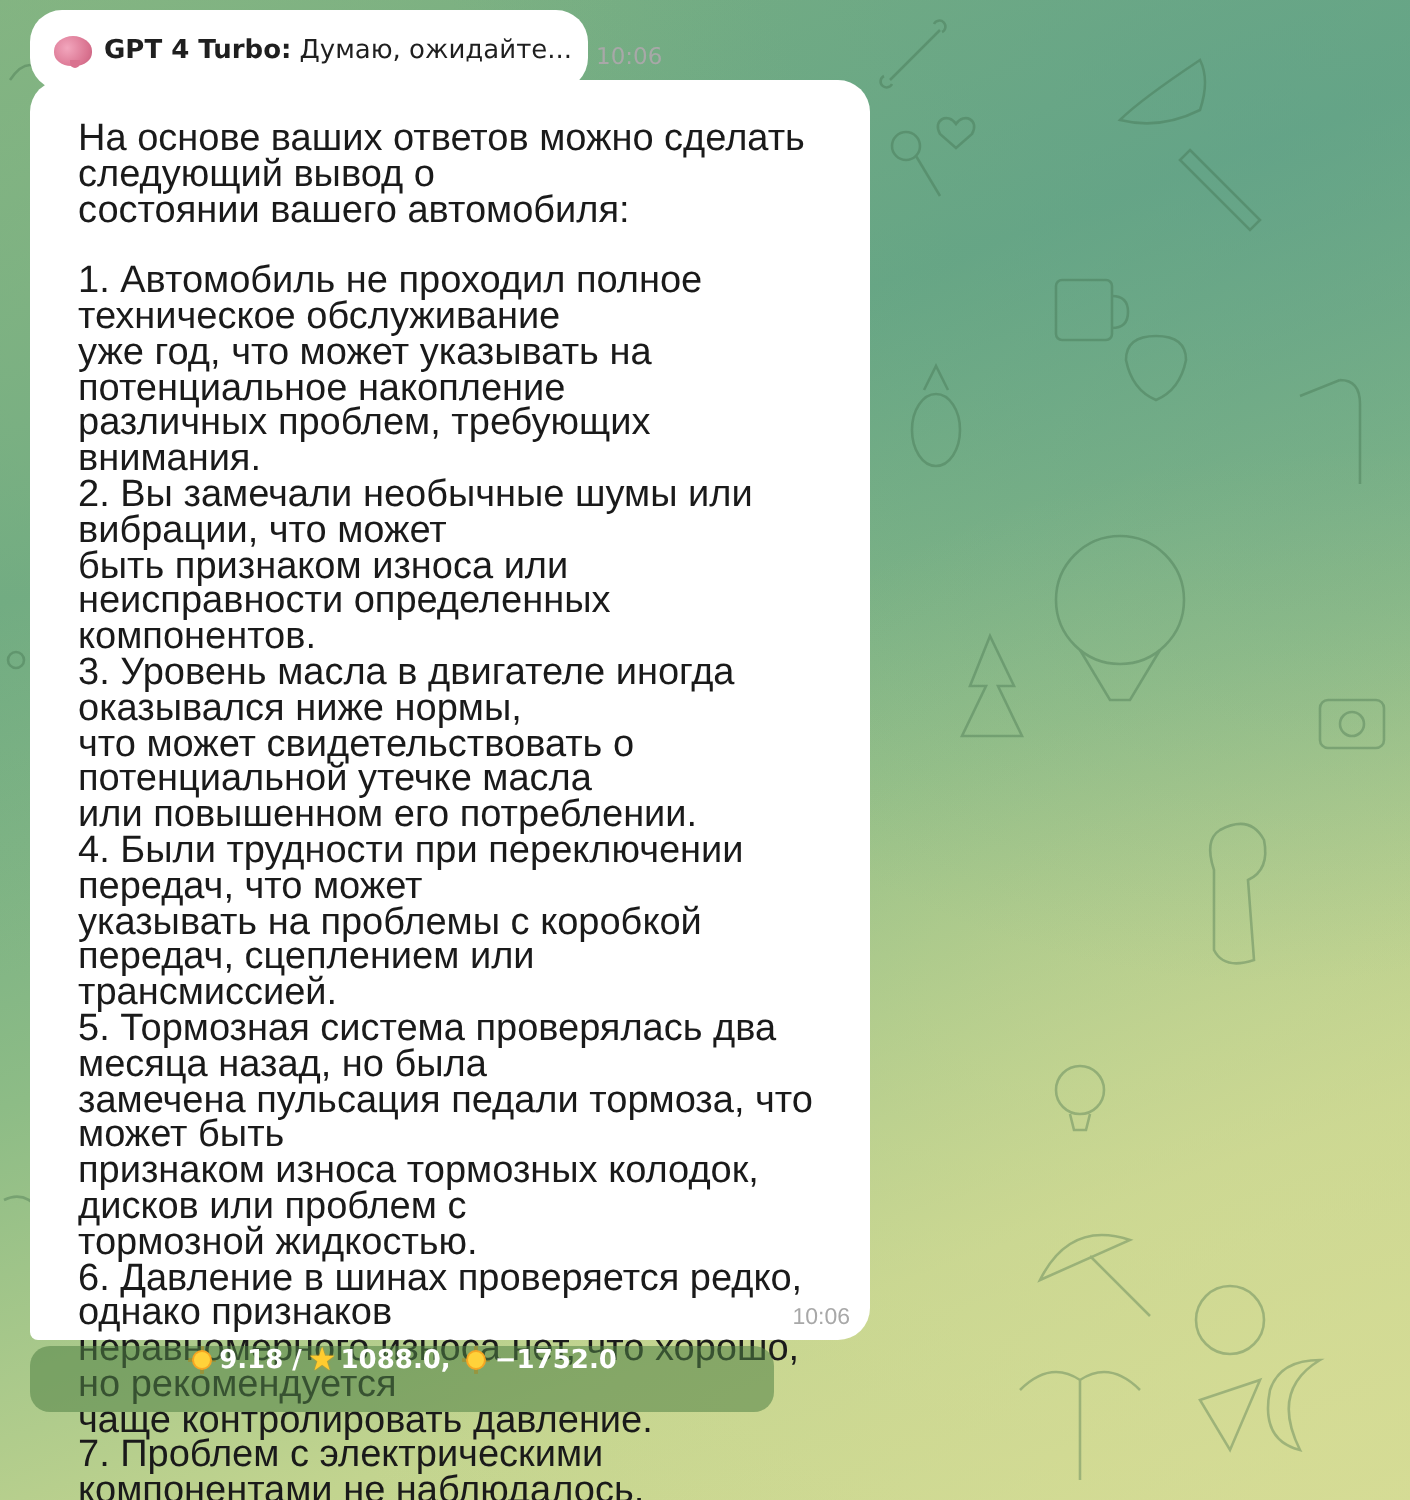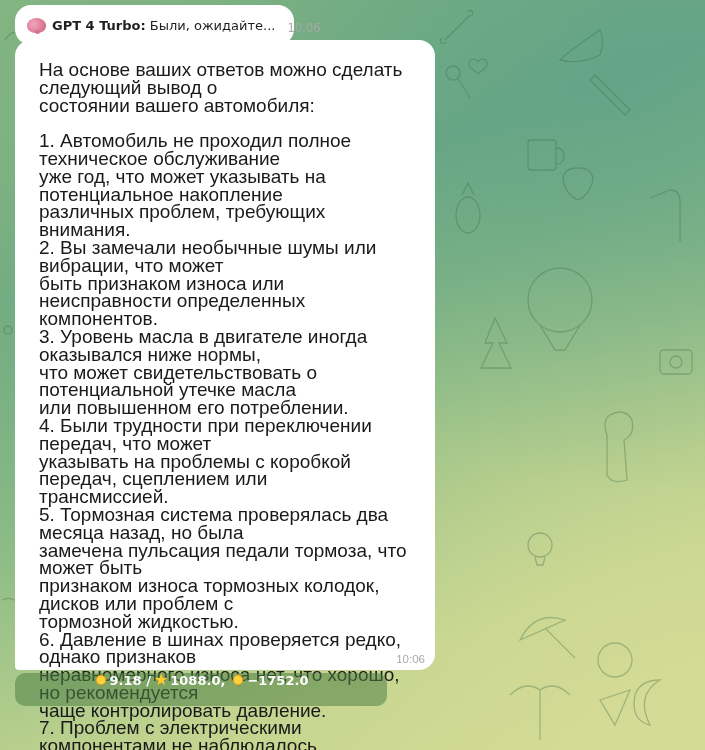--- a/index.html
+++ b/index.html
@@ -243,21 +243,21 @@
   <path d="M5 40 q10 -15 20 0"></path>
   <circle cx="8" cy="330" r="4"></circle>
   <path d="M2 600 q10 -5 18 5"></path>
 </svg>
 
 <div class="chat">
 
   <div class="header-bubble">
     <span class="brain-icon"></span>
     <span class="header-sender">GPT 4 Turbo:</span>
-    <span class="header-text">Были, ожидайте...</span>
+    <span class="header-text">Думаю, ожидайте...</span>
     <span class="header-time">10:06</span>
   </div>
 
   <div class="msg-bubble">
     <p class="msg-text">На основе ваших ответов можно сделать следующий вывод о
 состоянии вашего автомобиля:
 
 1. Автомобиль не проходил полное техническое обслуживание
 уже год, что может указывать на потенциальное накопление
 различных проблем, требующих внимания.

